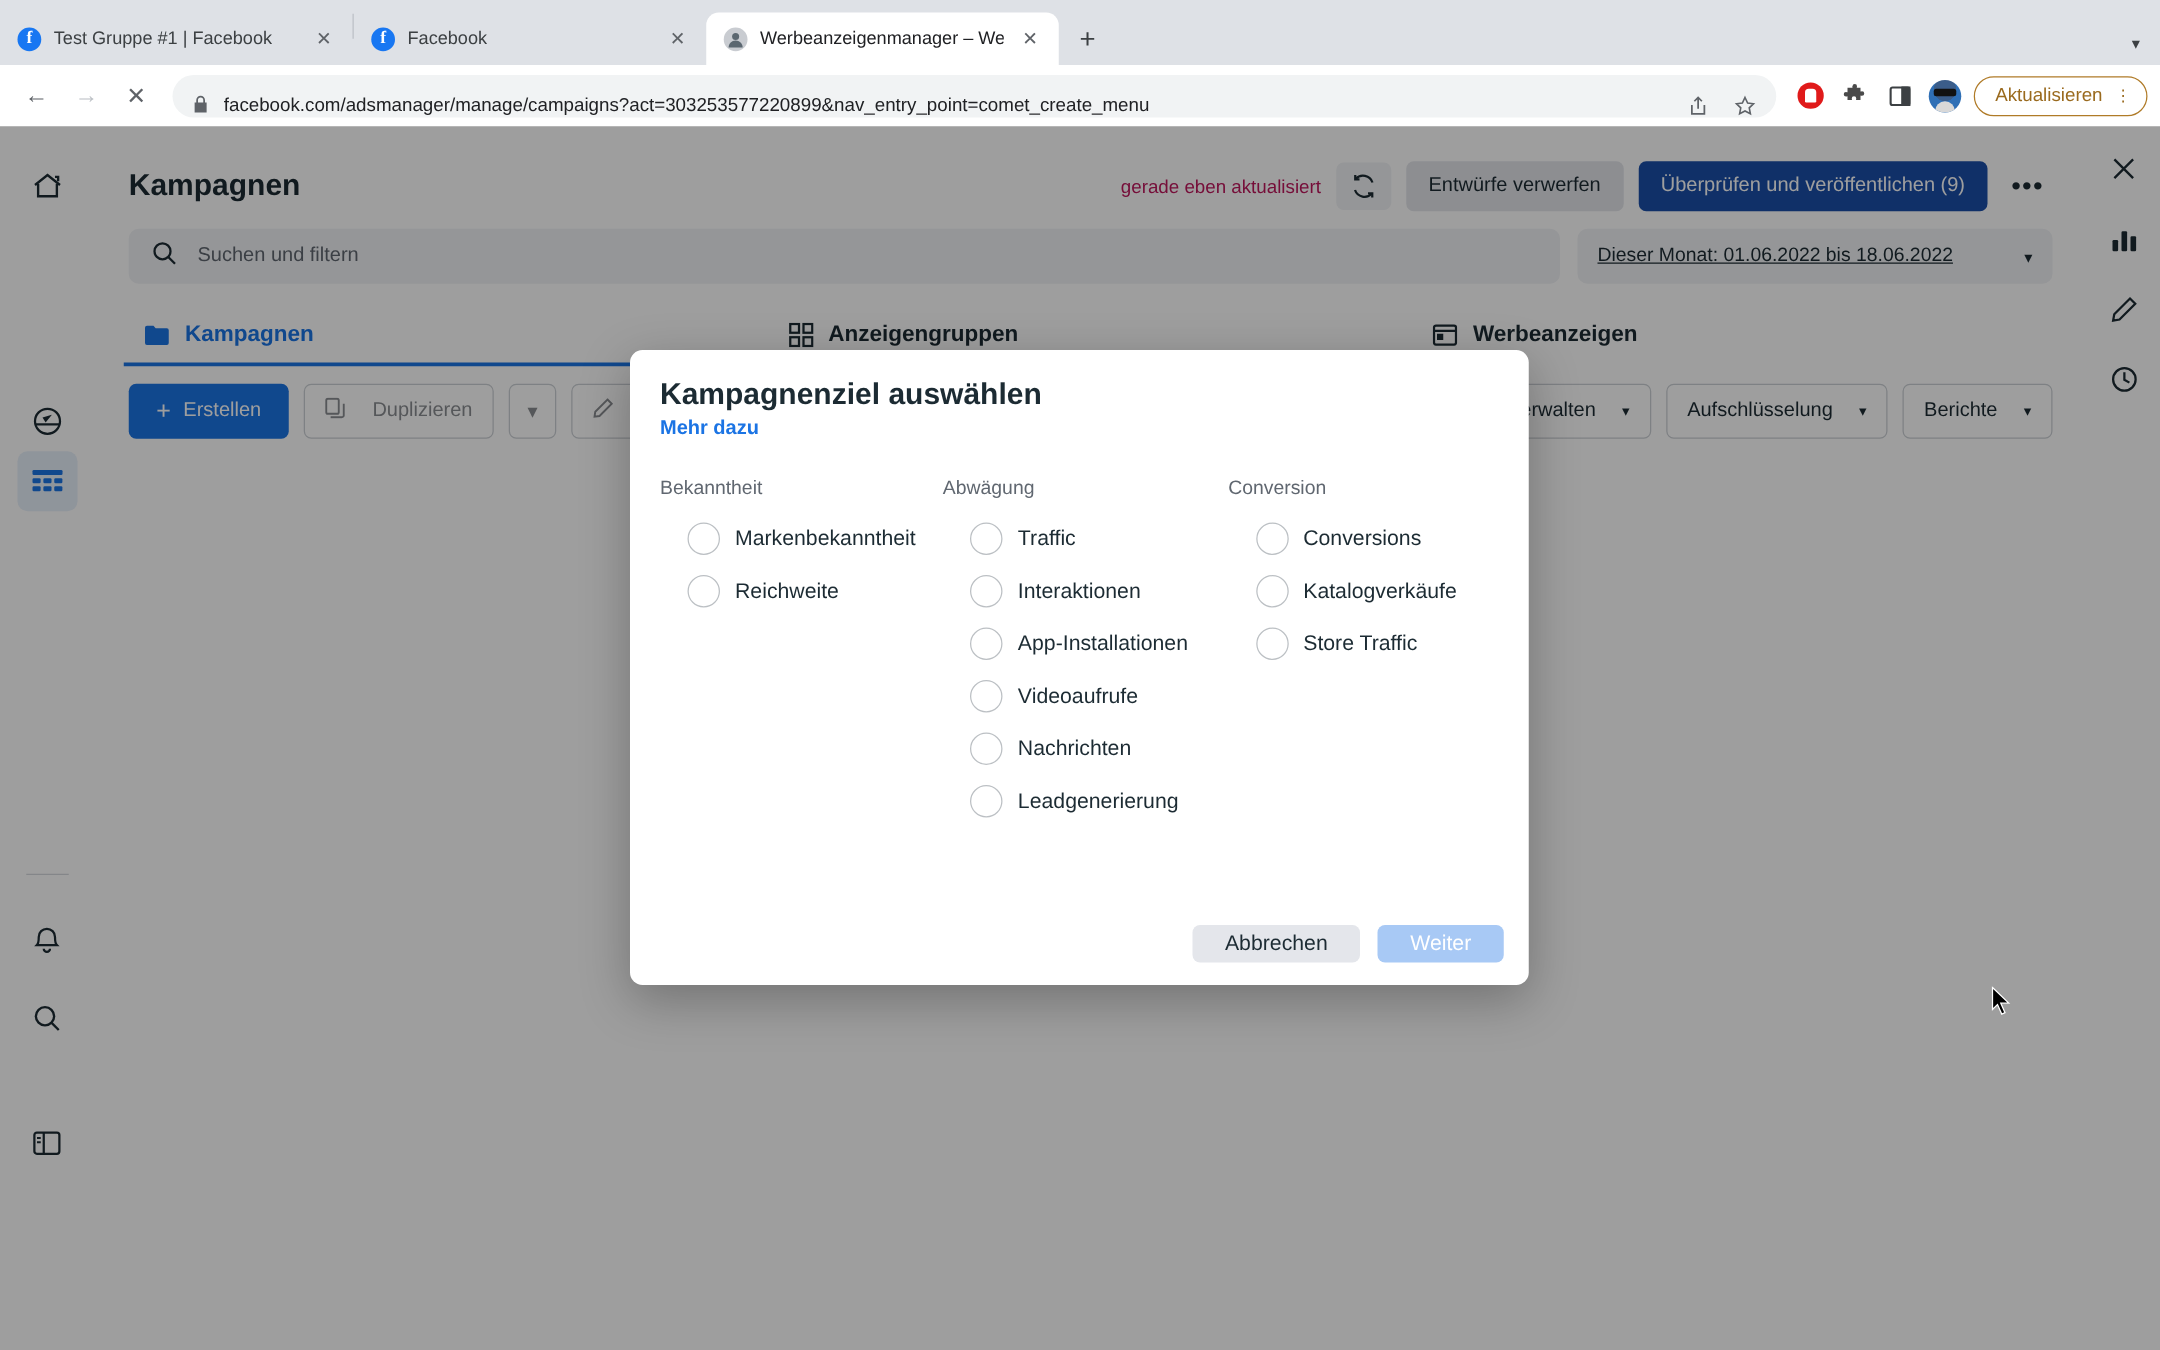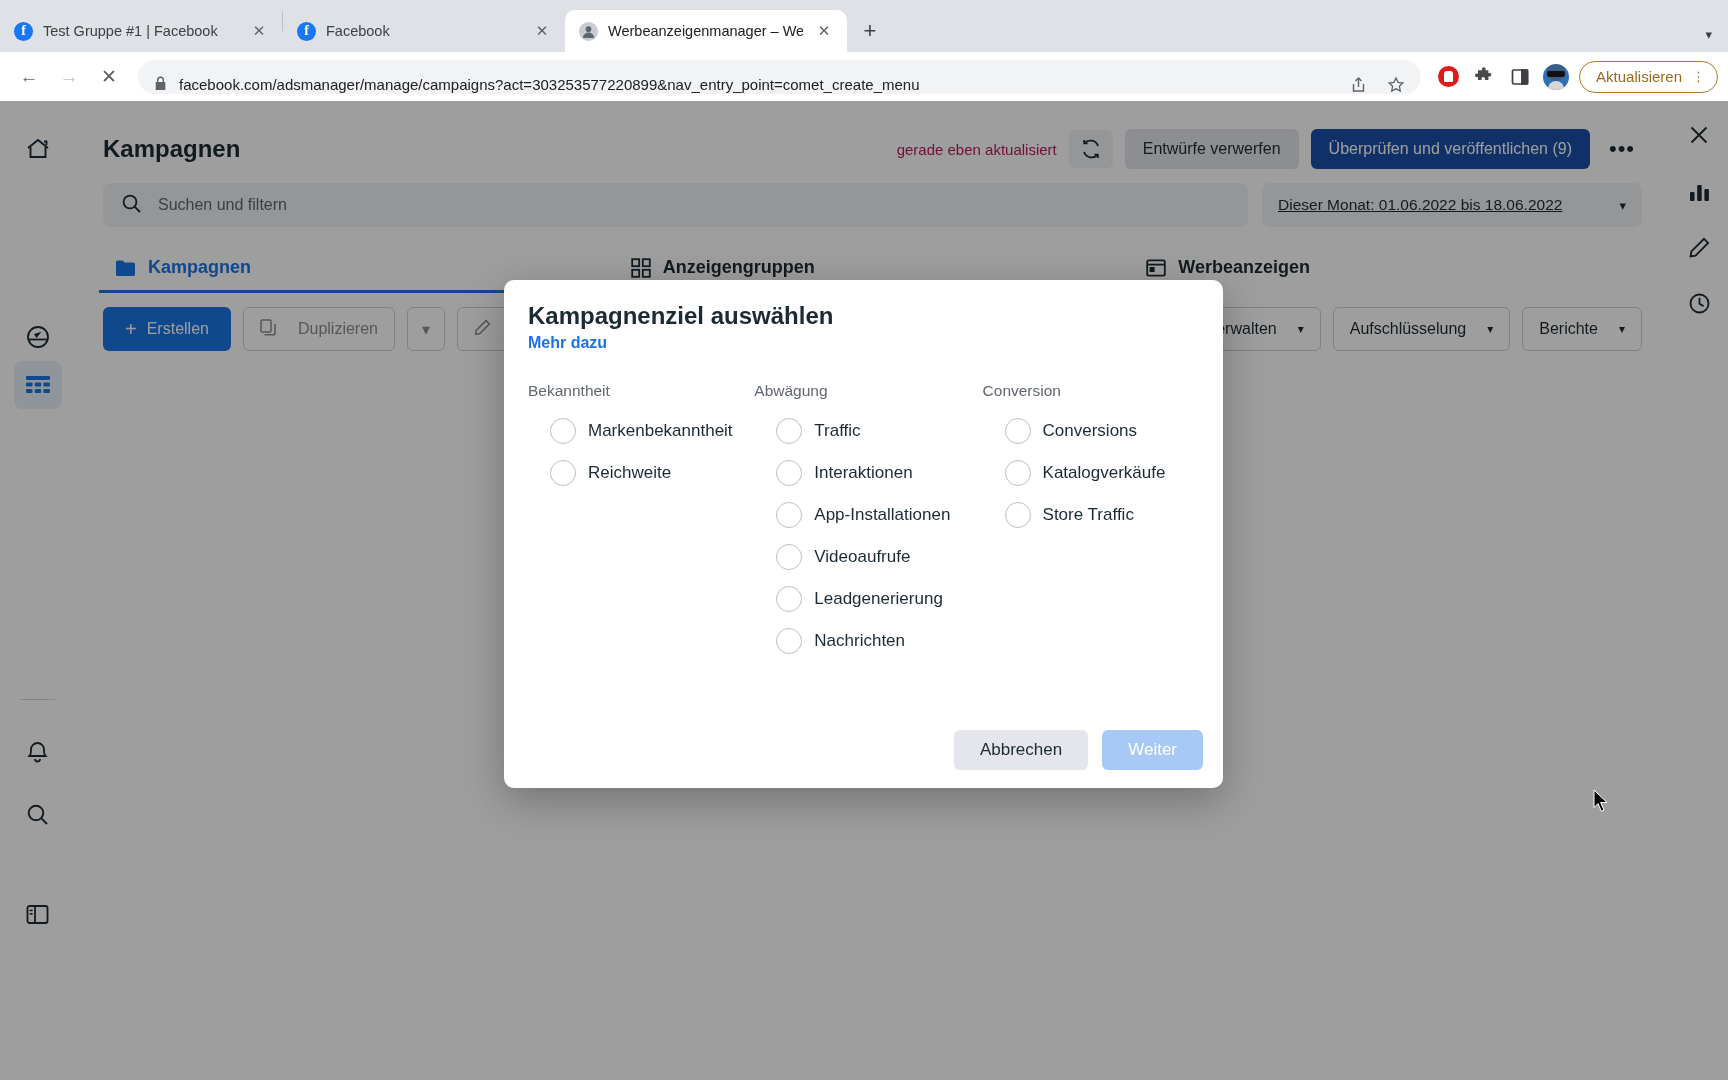--- a/index.html
+++ b/index.html
@@ -154,21 +154,21 @@
   .col { }
   .col.c1 { width:230px; }
   .col.c2 { width:232px; }
   .col.c3 { width:220px; }
   .col-h { font-size:15.5px; color:#606770; margin-bottom:10px; }
   .opt { display:flex; align-items:center; gap:12px; height:42px; padding-left:22px;text-align:center; }
   .radio { width:26px; height:26px; border-radius:50%; border:1px solid #bcc0c4; background:#fff; flex:0 0 26px; }
   .opt .t { font-size:17px; color:#1c2b33; }
 
   .modal-foot { position:absolute; right:20px; bottom:18px; display:flex; gap:14px; align-items:center; }
-  .mbtn { height:40px; border-radius:6px; display:flex; align-items:center; padding:0 26px; font-size:17px; }
+  .mbtn { height:30px; border-radius:6px; display:flex; align-items:center; padding:0 26px; font-size:17px; }
   .mbtn.cancel { background:#e4e6eb; color:#1c2b33; }
   .mbtn.next { background:#a8c9f5; color:#fff; }
 
   .cursor { position:absolute; left:1593px; top:688px; width:16px; height:24px; }
 </style>
 </head>
 <body>
 
 <div id="root">
 
@@ -464,25 +464,25 @@
           <div class="opt">
             <span class="radio"></span>
             <span class="t">App-Installationen</span>
           </div>
           <div class="opt">
             <span class="radio"></span>
             <span class="t">Videoaufrufe</span>
           </div>
           <div class="opt">
             <span class="radio"></span>
+            <span class="t">Nachrichten</span>
+          </div>
+          <div class="opt">
+            <span class="radio"></span>
             <span class="t">Leadgenerierung</span>
-          </div>
-          <div class="opt">
-            <span class="radio"></span>
-            <span class="t">Nachrichten</span>
           </div>
         </div>
 
         <div class="col c3">
           <div class="col-h">Conversion</div>
           <div class="opt">
             <span class="radio"></span>
             <span class="t">Conversions</span>
           </div>
           <div class="opt">

